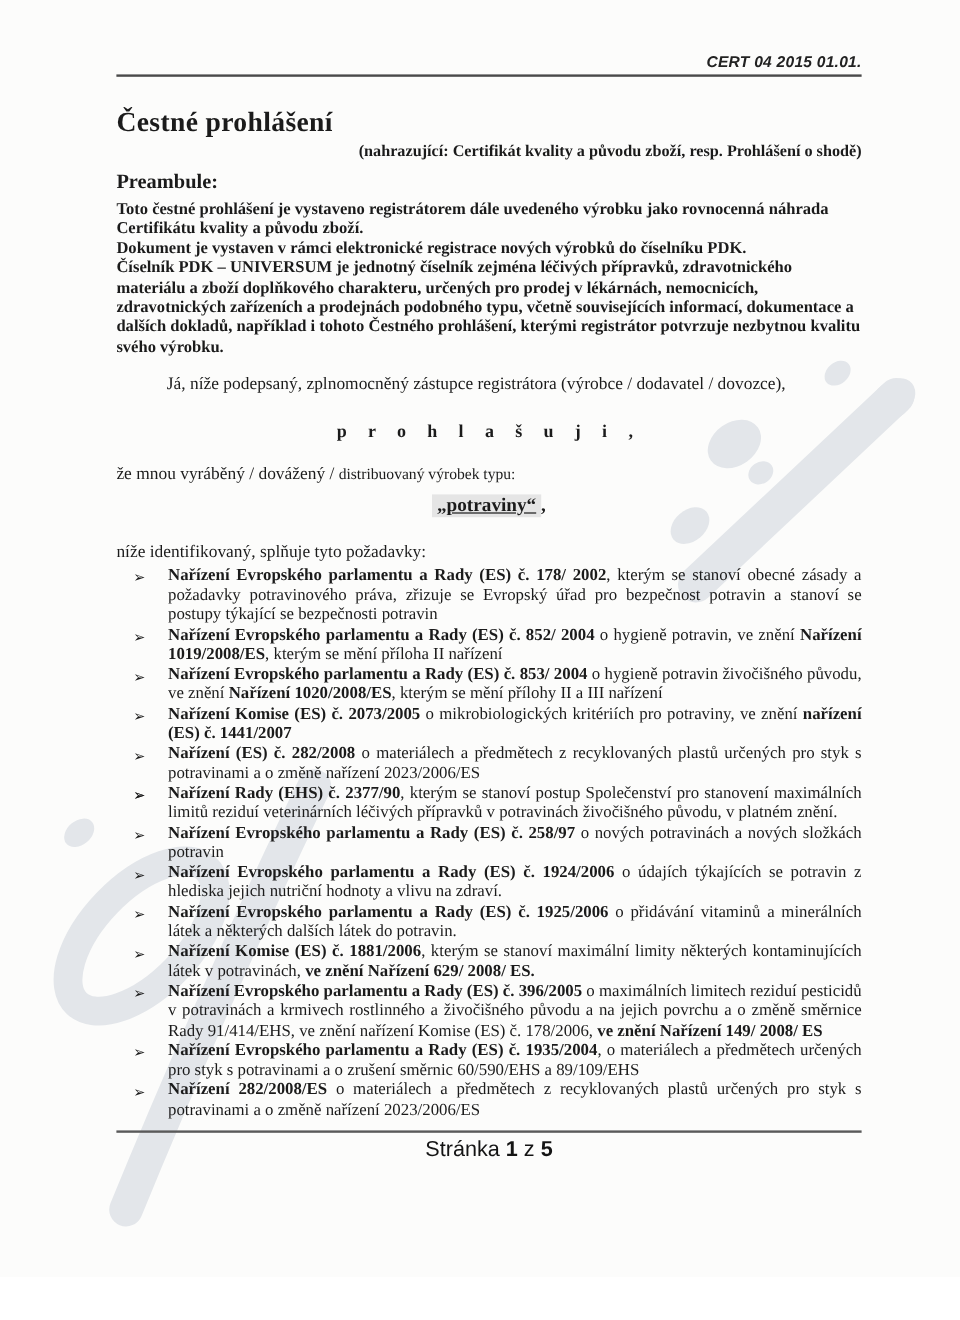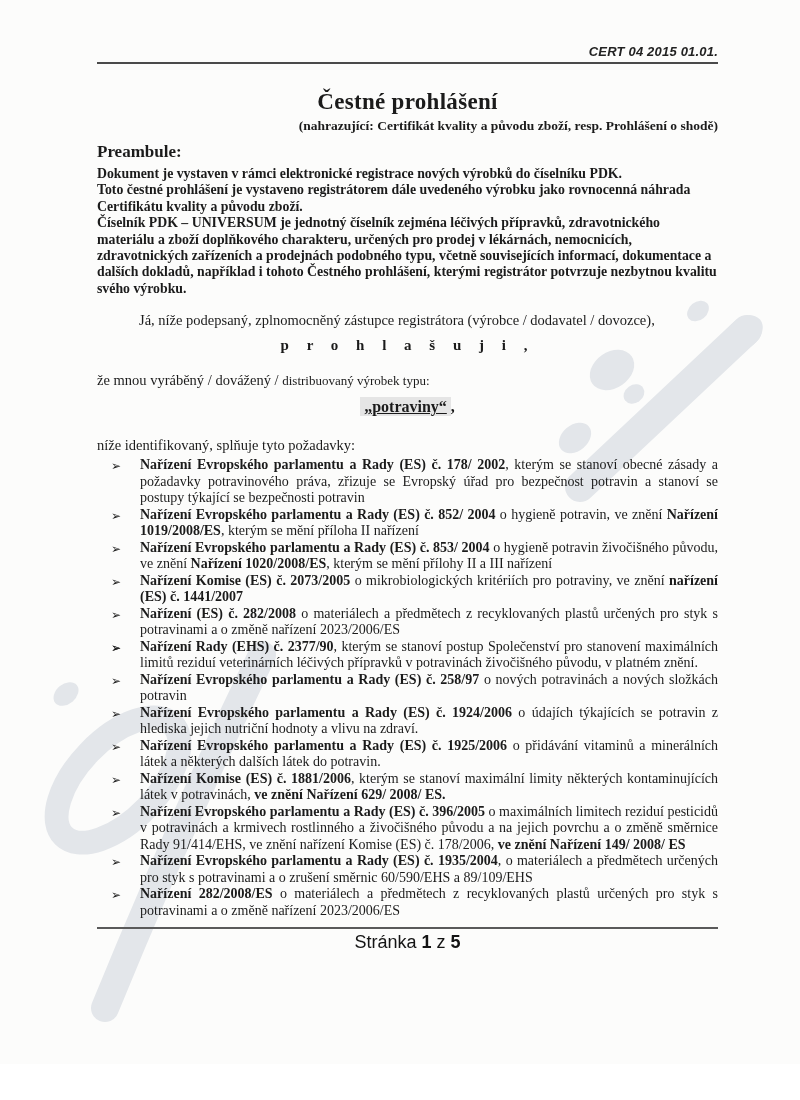--- a/index.html
+++ b/index.html
@@ -26,35 +26,35 @@
     margin-top:44px;
     text-align:right;
     font-family:"Liberation Sans", sans-serif;
     font-style:italic; font-weight:bold;
     font-size:13px; color:#222;
     letter-spacing:0.2px;
   }
   .header-rule { border-top:2px solid #4a4a4a; margin-top:3px; }
 
   .title {
-    margin-top:25px; text-align:center;
+    margin-top:25px; 
     font-size:23px; font-weight:bold; letter-spacing:0.3px;
   }
   .subtitle {
     margin-top:3px; text-align:right;
     font-size:13.5px; font-weight:bold;
   }
 
   .preamble-heading { margin-top:8px; font-size:17px; font-weight:bold; }
   .pre-pars { margin-top:4px; }
   .pre-par { margin:0; font-size:13.8px; font-weight:bold; line-height:16.4px; }
 
   .intro-line { margin-top:15px; font-size:14.5px; text-indent:42px; }
   .verb-line {
-    margin-top:8px; text-align:center;
+    margin-top:23px; text-align:center;
     font-weight:bold; font-size:15px; letter-spacing:7px;
   }
   .product-type-line { margin-top:18px; font-size:14.5px; }
   .product-type-line .sans { font-family:Liberation Serif, serif; font-size:13px; }
   .product-line { margin-top:9px; text-align:center; font-size:16px; }
   .product-hl {
     background:#b3b3b3;
     font-weight:bold; text-decoration:underline;
     padding:1px 4px;
   }
@@ -99,22 +99,22 @@
   <div class="content">
 
     <div class="header-code">CERT  04 2015 01.01.</div>
     <div class="header-rule"></div>
 
     <div class="title">Čestné prohlášení</div>
     <div class="subtitle">(nahrazující: Certifikát kvality a původu zboží, resp. Prohlášení o shodě)</div>
 
     <div class="preamble-heading">Preambule:</div>
     <div class="pre-pars">
+        <p class="pre-par">Toto čestné prohlášení je vystaveno registrátorem dále uvedeného výrobku jako rovnocenná náhrada Certifikátu kvality a původu zboží.</p>
         <p class="pre-par">Dokument je vystaven v rámci elektronické registrace nových výrobků do číselníku PDK.</p>
-        <p class="pre-par">Toto čestné prohlášení je vystaveno registrátorem dále uvedeného výrobku jako rovnocenná náhrada Certifikátu kvality a původu zboží.</p>
         <p class="pre-par">Číselník PDK – UNIVERSUM je jednotný číselník zejména léčivých přípravků, zdravotnického materiálu a zboží doplňkového charakteru, určených pro prodej v lékárnách, nemocnicích, zdravotnických zařízeních a prodejnách podobného typu, včetně souvisejících informací, dokumentace a dalších dokladů, například i tohoto Čestného prohlášení, kterými registrátor potvrzuje nezbytnou kvalitu svého výrobku.</p>
       </div>
 
     <div class="intro-line">Já, níže podepsaný, zplnomocněný zástupce registrátora (výrobce / dodavatel / dovozce),</div>
     <div class="verb-line">p r o h l a š u j i ,</div>
 
     <div class="product-type-line"><span>že mnou vyráběný / dovážený  / </span><span class="sans">distribuovaný výrobek typu:</span></div>
 
     <div class="product-line"><span class="product-hl" style="background: #e5e5e5;">„potraviny“</span><span class="product-suffix">,</span></div>
 

